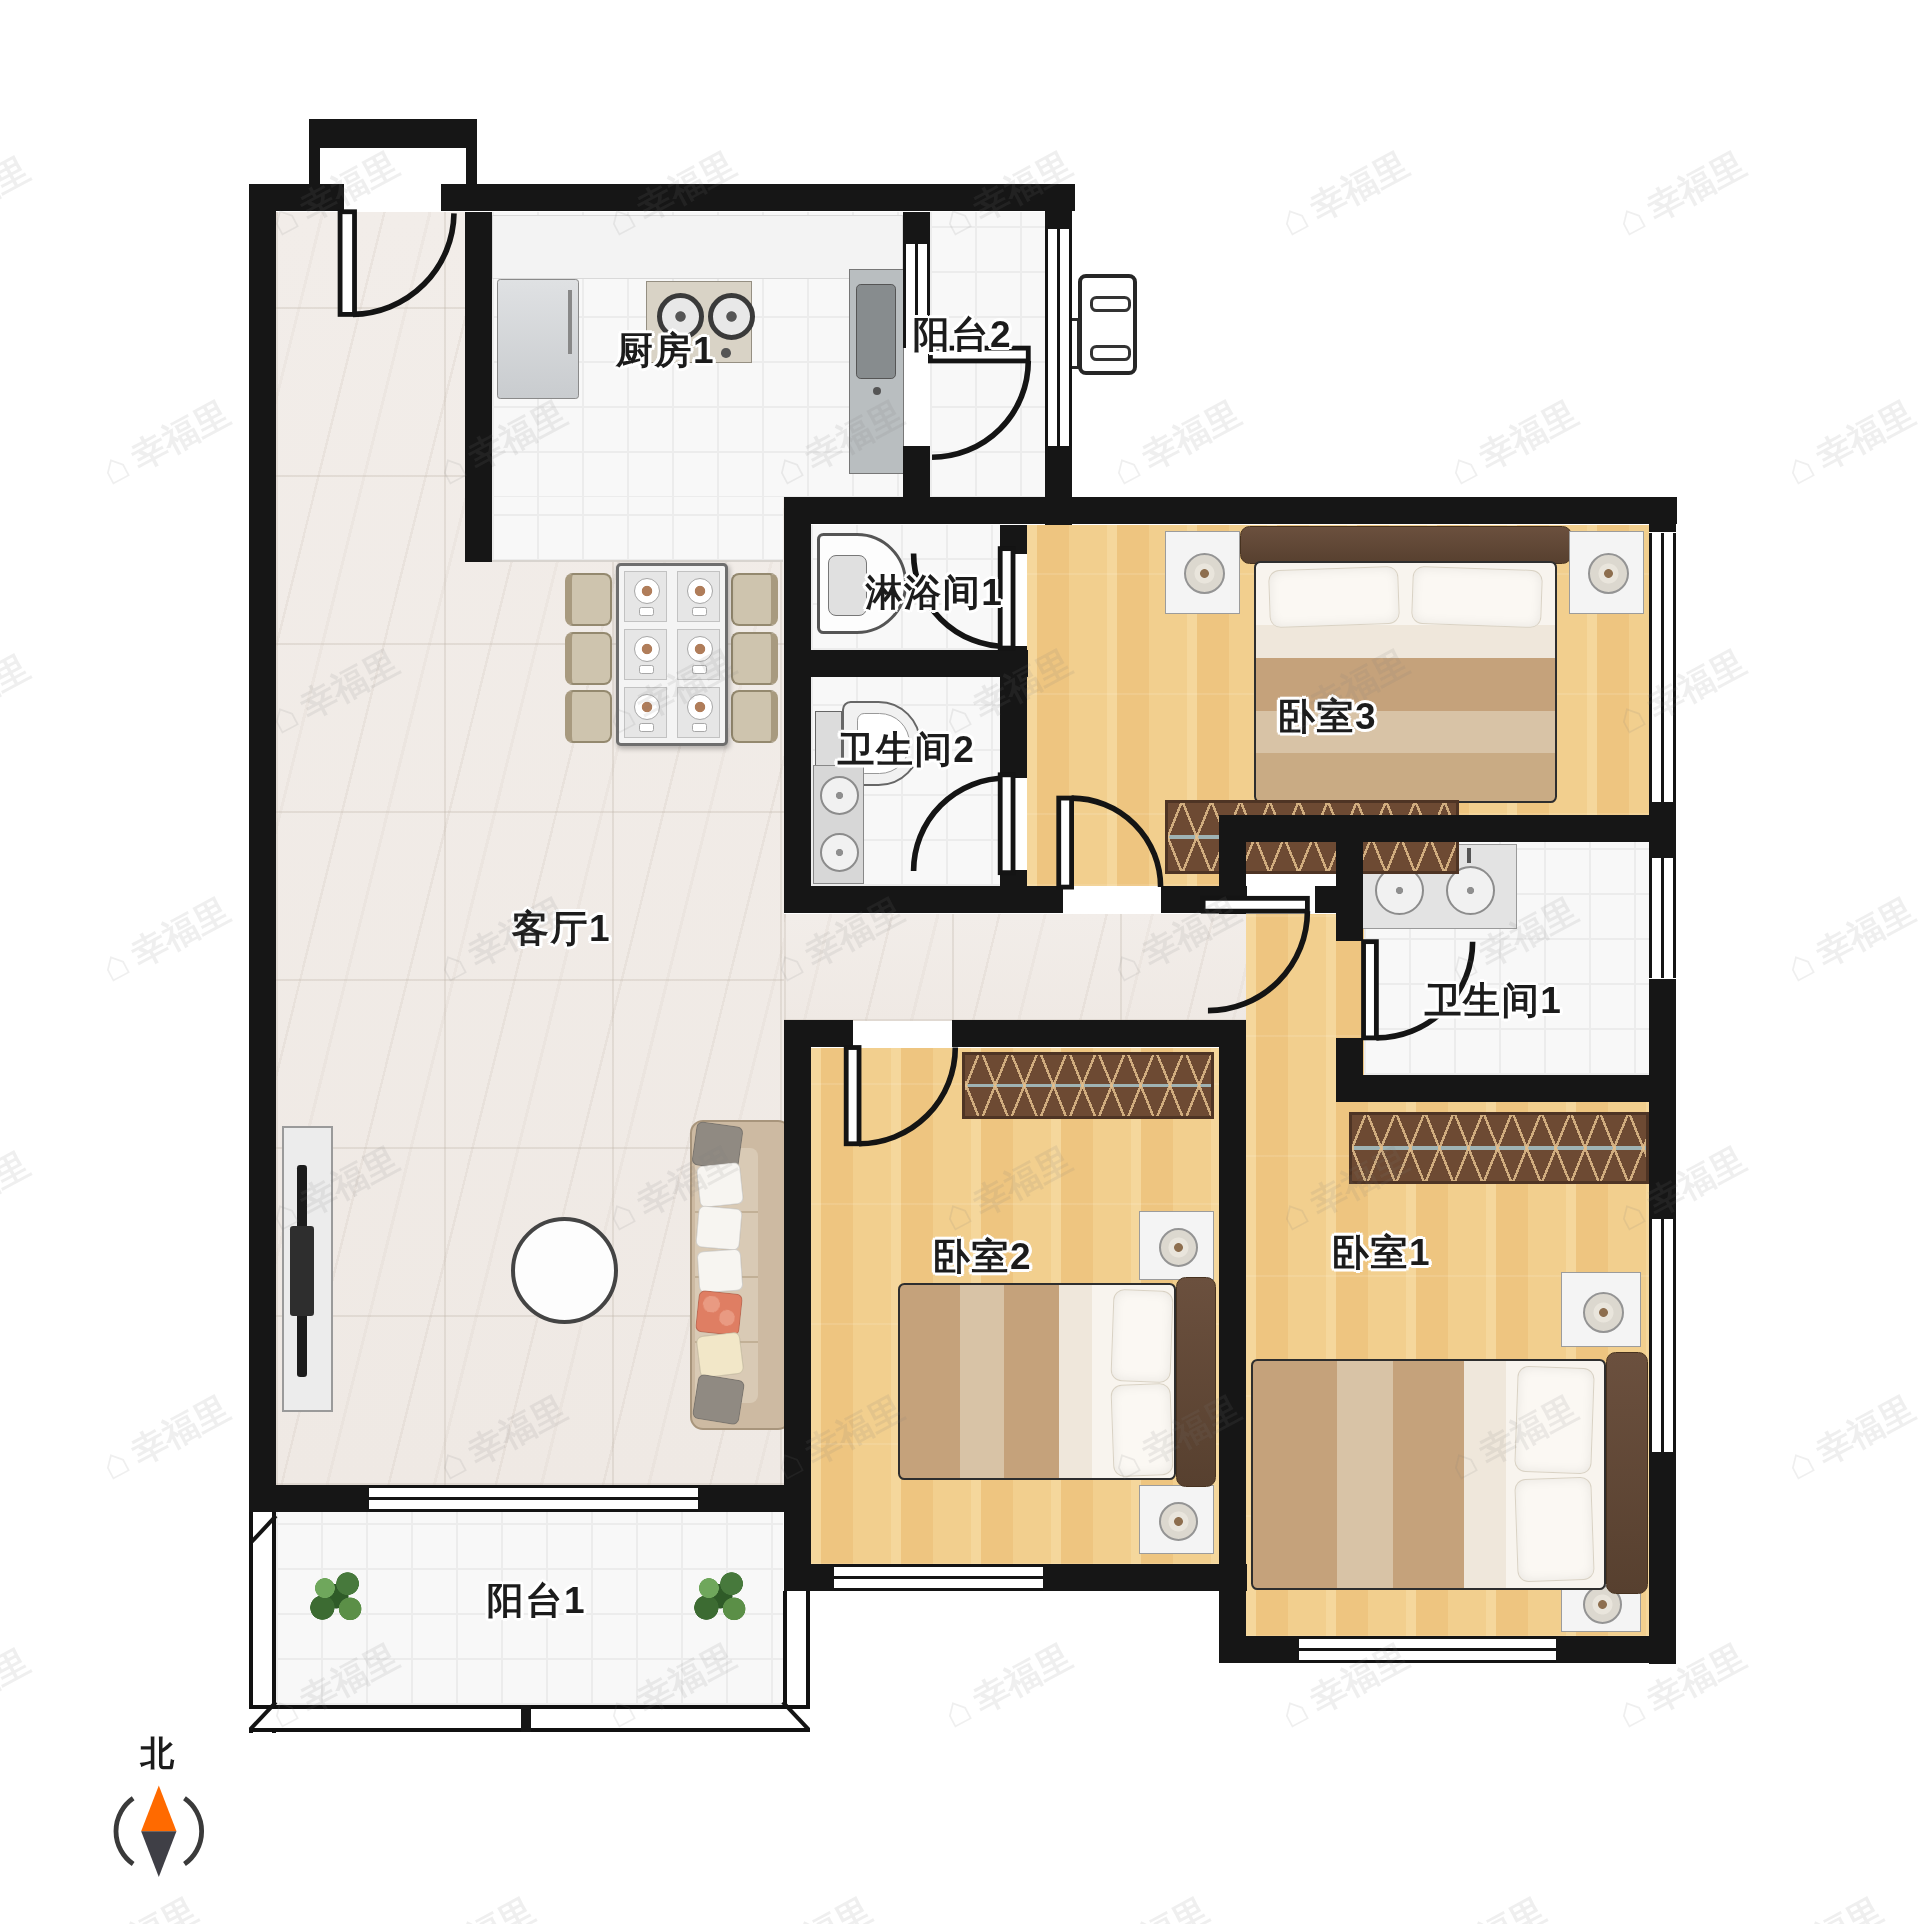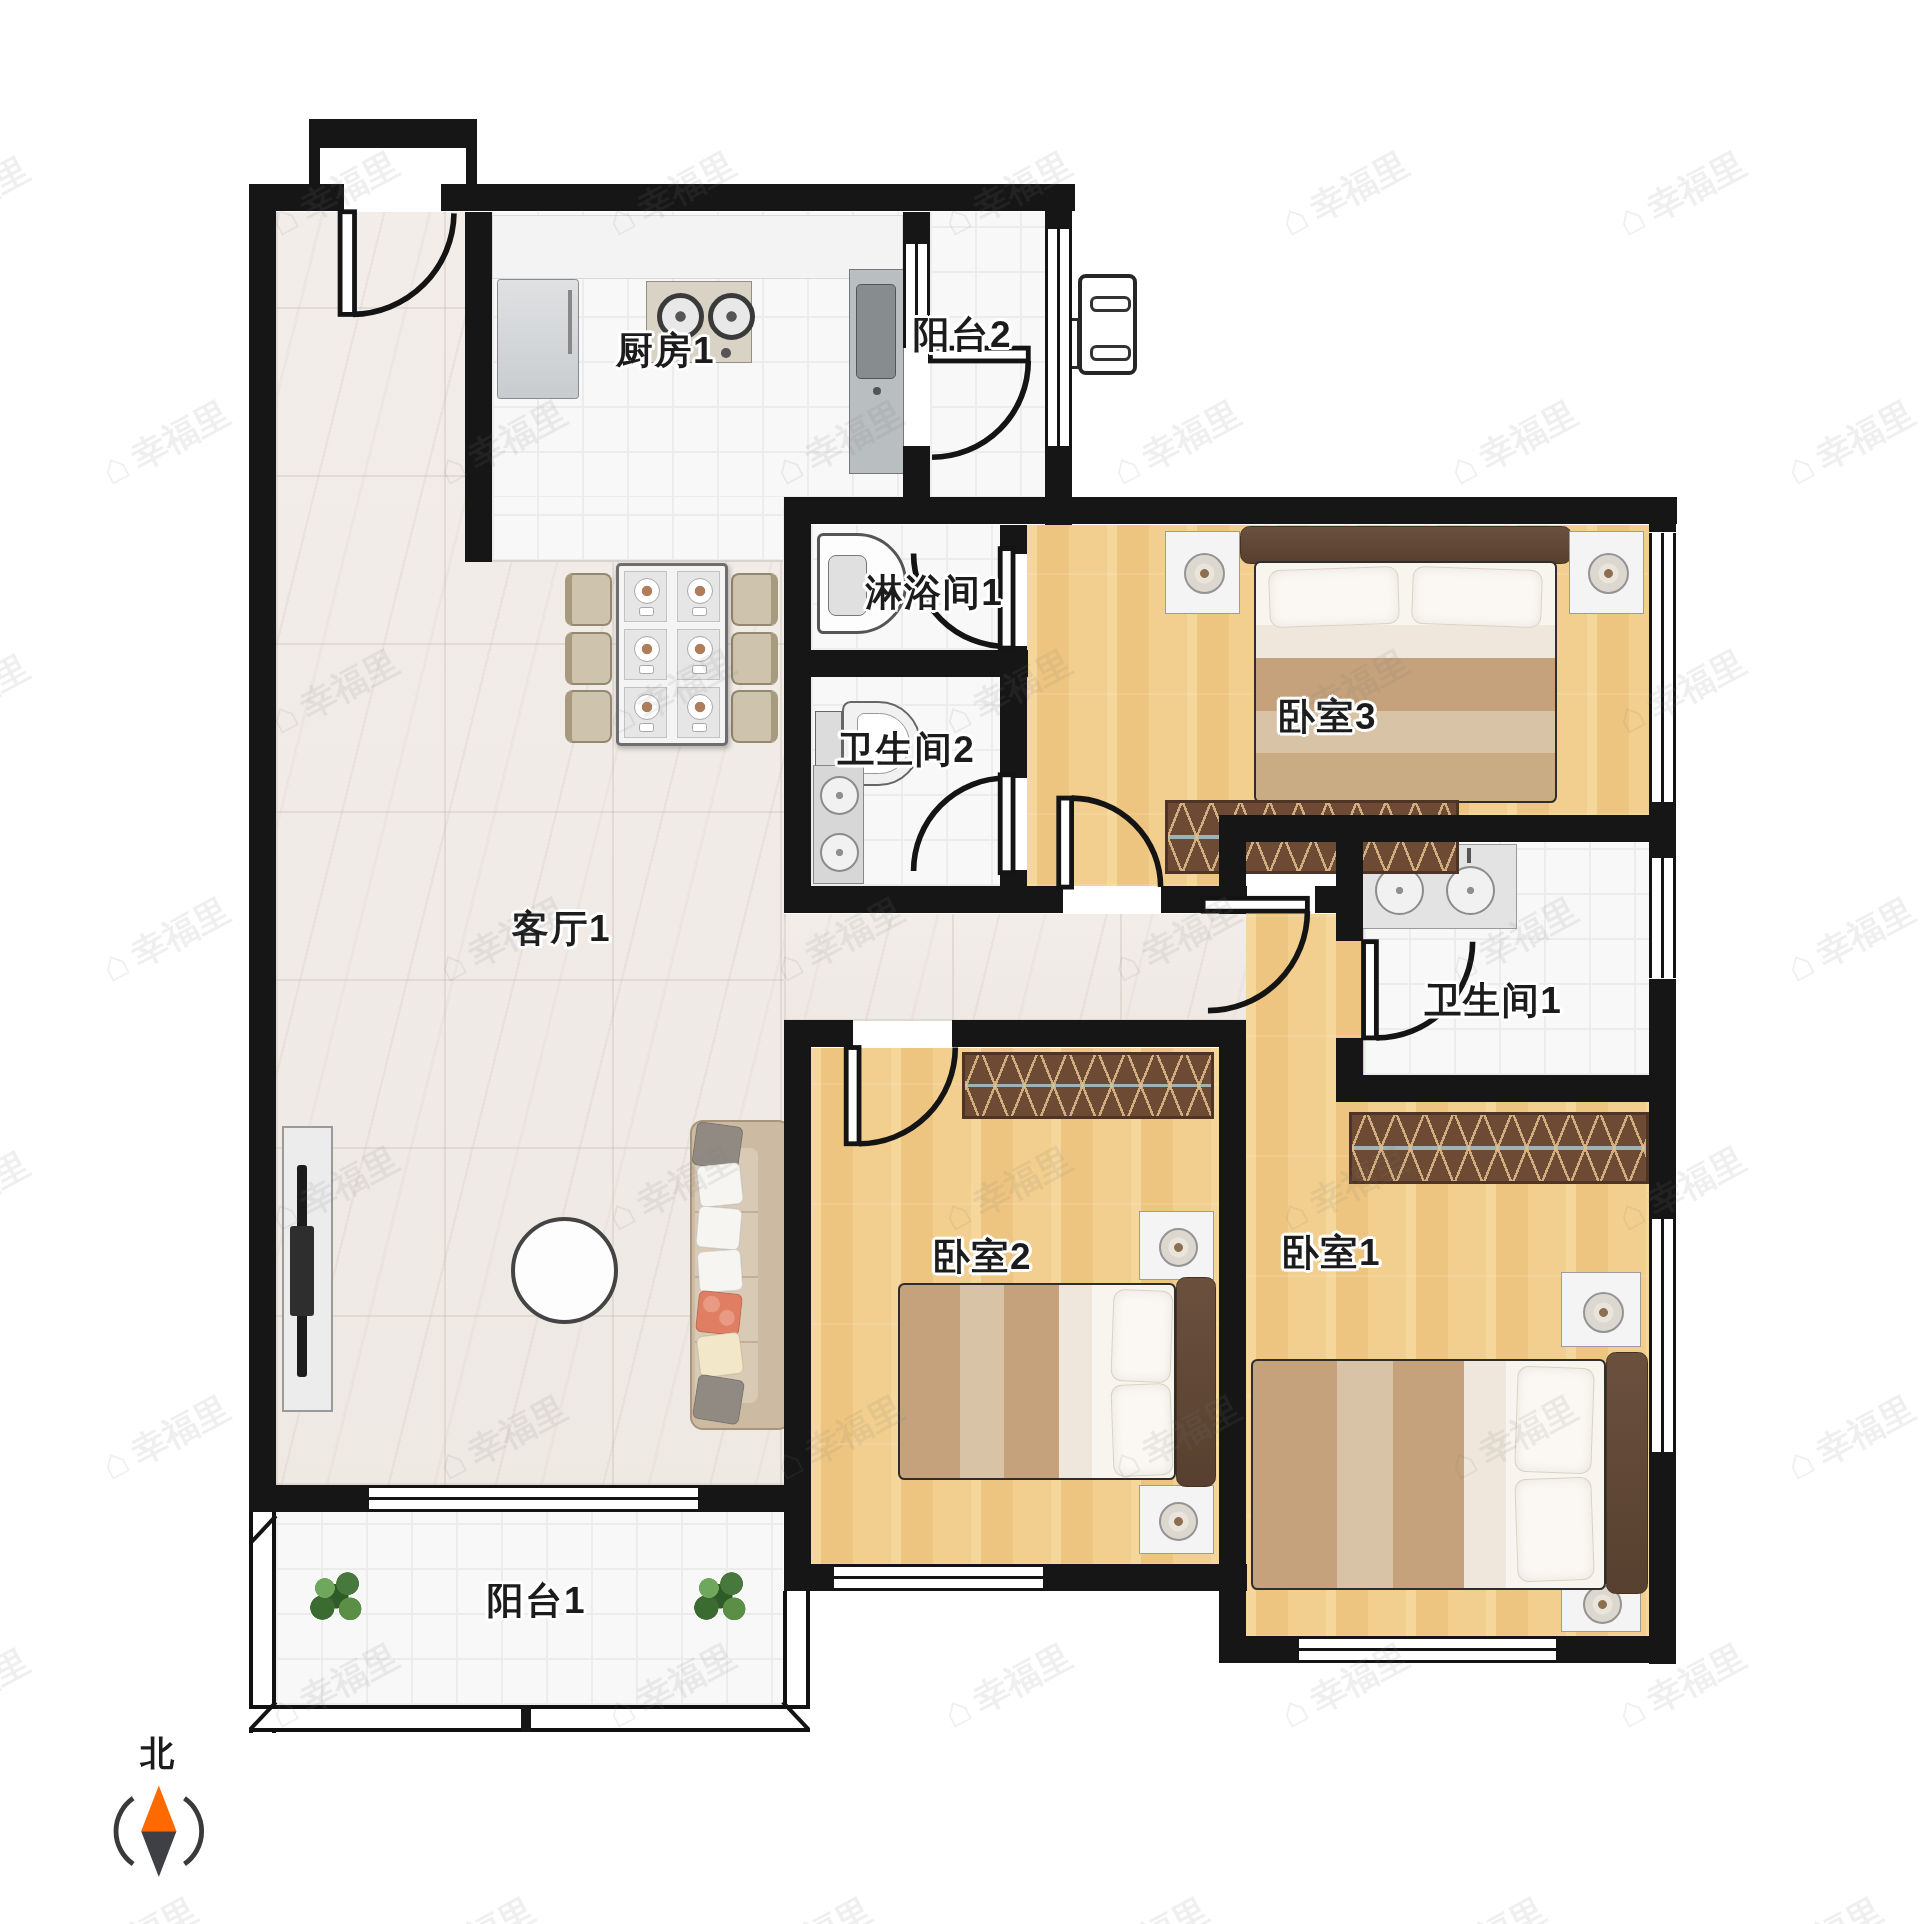--- a/index.html
+++ b/index.html
@@ -291,21 +291,21 @@
   </svg>
 
   <div class="rlabel" style="left:561px;top:332px;width:209px;">厨房1</div>
   <div class="rlabel" style="left:858px;top:316px;width:209px;">阳台2</div>
   <div class="rlabel" style="left:814px;top:574px;width:241px;">淋浴间1</div>
   <div class="rlabel" style="left:786px;top:731px;width:241px;">卫生间2</div>
   <div class="rlabel" style="left:1223px;top:698px;width:209px;">卧室3</div>
   <div class="rlabel" style="left:457px;top:910px;width:209px;">客厅1</div>
   <div class="rlabel" style="left:1373px;top:982px;width:241px;">卫生间1</div>
   <div class="rlabel" style="left:878px;top:1238px;width:209px;">卧室2</div>
-  <div class="rlabel" style="left:1227px;top:1234px;width:209px;">卧室1</div>
+  <div class="rlabel" style="left:1277px;top:1234px;width:209px;">卧室1</div>
   <div class="rlabel" style="left:432px;top:1582px;width:209px;">阳台1</div>
   <div class="rlabel" style="left:126px;top:1736px;width:64px;font-size:34px;">北</div>
 
   <div id="wm-layer">
       <div class="wm" style="left: 96px; top: -80px;"></div>
       <div class="wm" style="left: 433px; top: -80px;"></div>
       <div class="wm" style="left: 770px; top: -80px;"></div>
       <div class="wm" style="left: 1107px; top: -80px;"></div>
       <div class="wm" style="left: 1444px; top: -80px;"></div>
       <div class="wm" style="left: 1781px; top: -80px;"></div>

